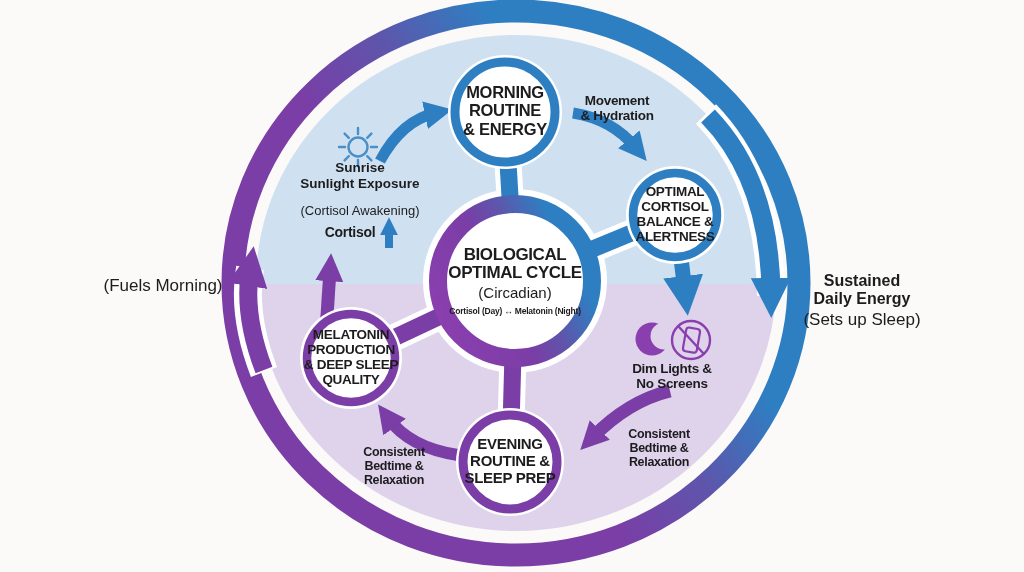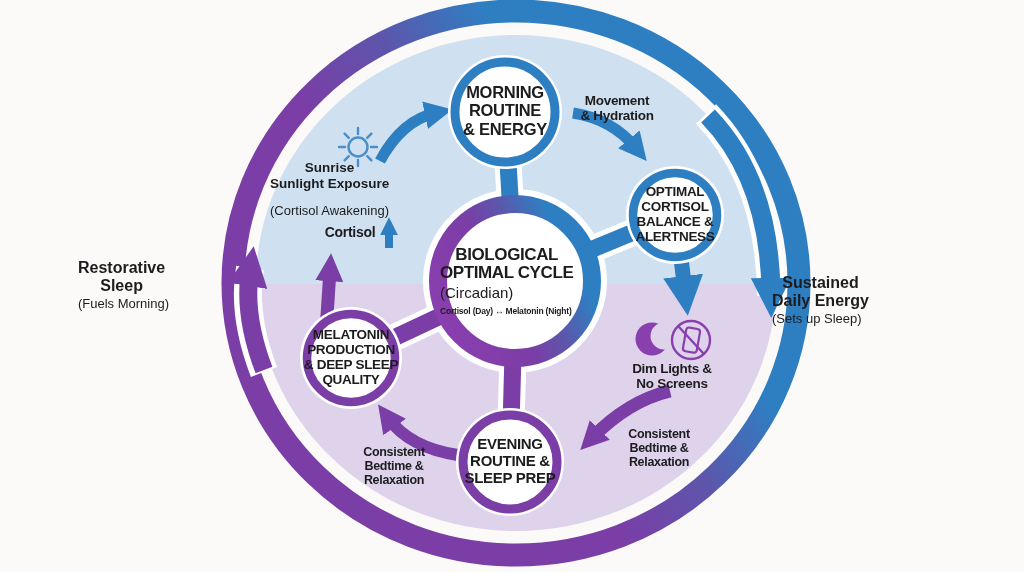--- a/index.html
+++ b/index.html
@@ -17,26 +17,26 @@
   }
   .canvas{position:relative;width:896px;height:572px;}
   .canvas svg{position:absolute;left:0;top:0;}
   .lbl{
     position:absolute;transform:translate(-50%,-50%);
     text-align:center;white-space:pre-line;line-height:1.12;
     color:var(--text);
   }
   .b{font-weight:bold;letter-spacing:-0.3px;}
   .node-lbl{font-weight:bold;letter-spacing:-0.3px;}
-  .stack{display:flex;flex-direction:column;align-items:flex-start;}
+  .stack{display:flex;flex-direction:column;align-items:center;}
   .hub-title{font-weight:bold;font-size:17px;line-height:1.08;letter-spacing:-0.4px;}
   .hub-sub{font-size:15px;margin-top:2px;}
   .hub-note{font-size:8.5px;font-weight:bold;margin-top:5px;letter-spacing:-0.2px;}
   .side-title{font-weight:bold;font-size:16px;line-height:1.15;}
-  .side-sub{font-size:13px;margin-top:1px;}
+  .side-sub{font-size:17px;margin-top:1px;}
   .ann-title{font-weight:bold;font-size:13.5px;line-height:1.18;}
   .ann-sub{font-size:13px;margin-top:12px;}
 </style>
 </head>
 <body>
 
 <div class="canvas">
 
   <svg width="1024" height="572" viewBox="0 0 1024 572">
     <defs>
@@ -171,22 +171,20 @@
   <div class="lbl b" style="left:672px;top:376px;font-size:13.5px;width:130px">Dim Lights &amp;
 No Screens</div>
   <div class="lbl b" style="left:659px;top:448px;font-size:12.5px;width:110px">Consistent
 Bedtime &amp;
 Relaxation</div>
   <div class="lbl b" style="left:394px;top:466px;font-size:12.5px;width:110px">Consistent
 Bedtime &amp;
 Relaxation</div>
 
   <div class="lbl stack" style="left:163px;top:285px;width:170px">
-    <div class="side-title">Restorative
-Sleep</div>
     <div class="side-sub">(Fuels Morning)</div>
   </div>
 
   <div class="lbl stack" style="left:862px;top:300px;width:180px">
     <div class="side-title">Sustained
 Daily Energy</div>
     <div class="side-sub">(Sets up Sleep)</div>
   </div>
 
 </div>

